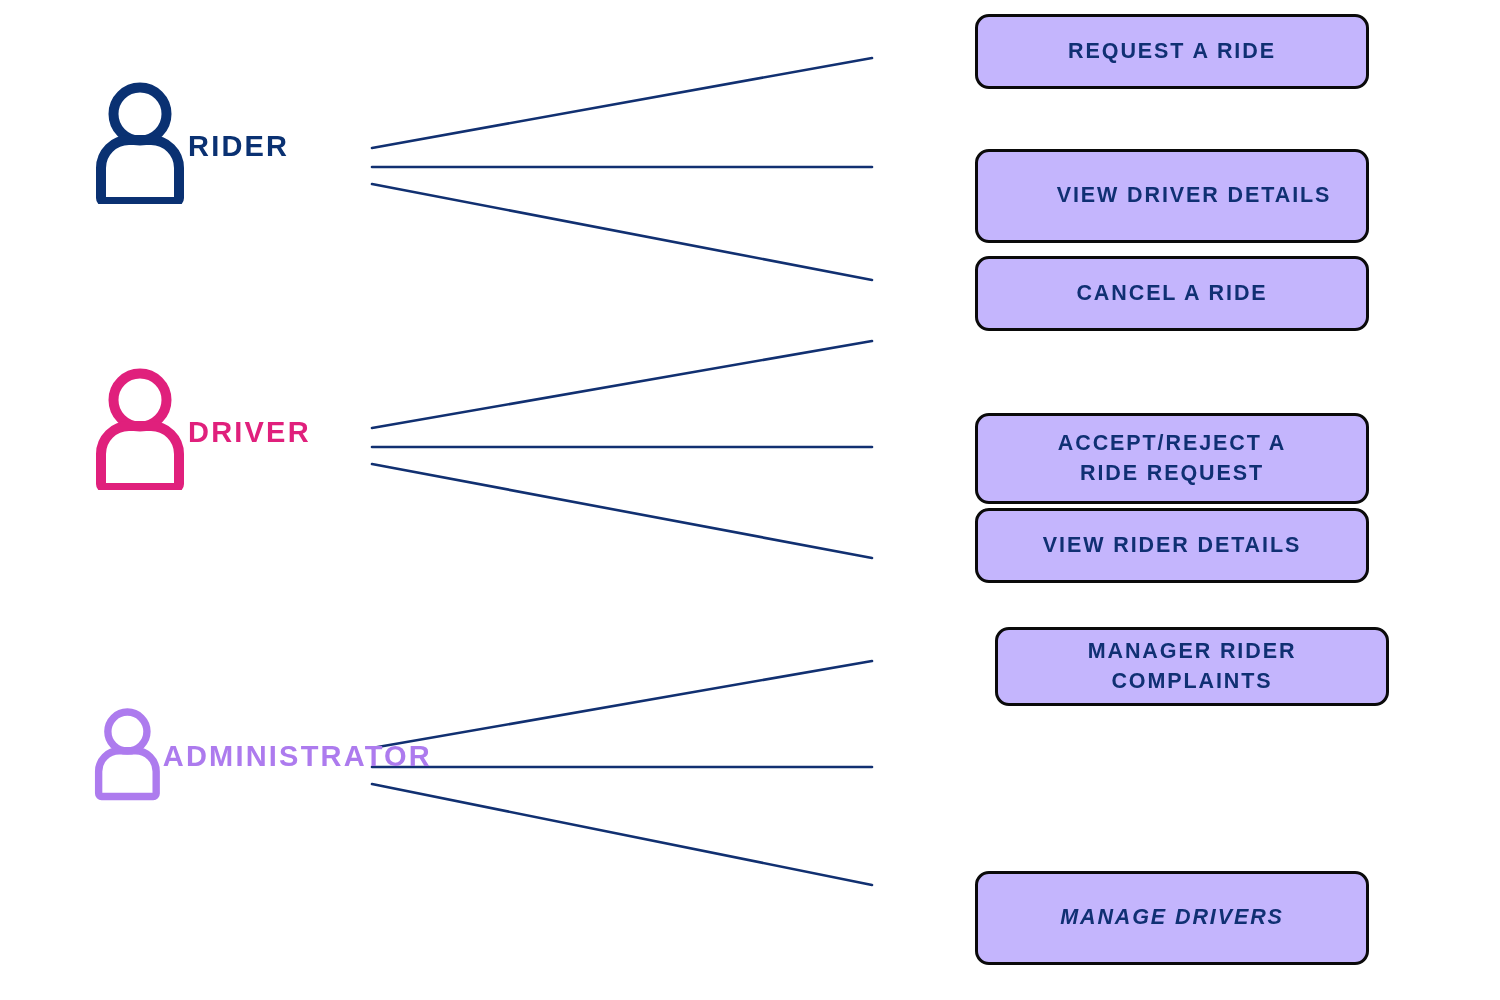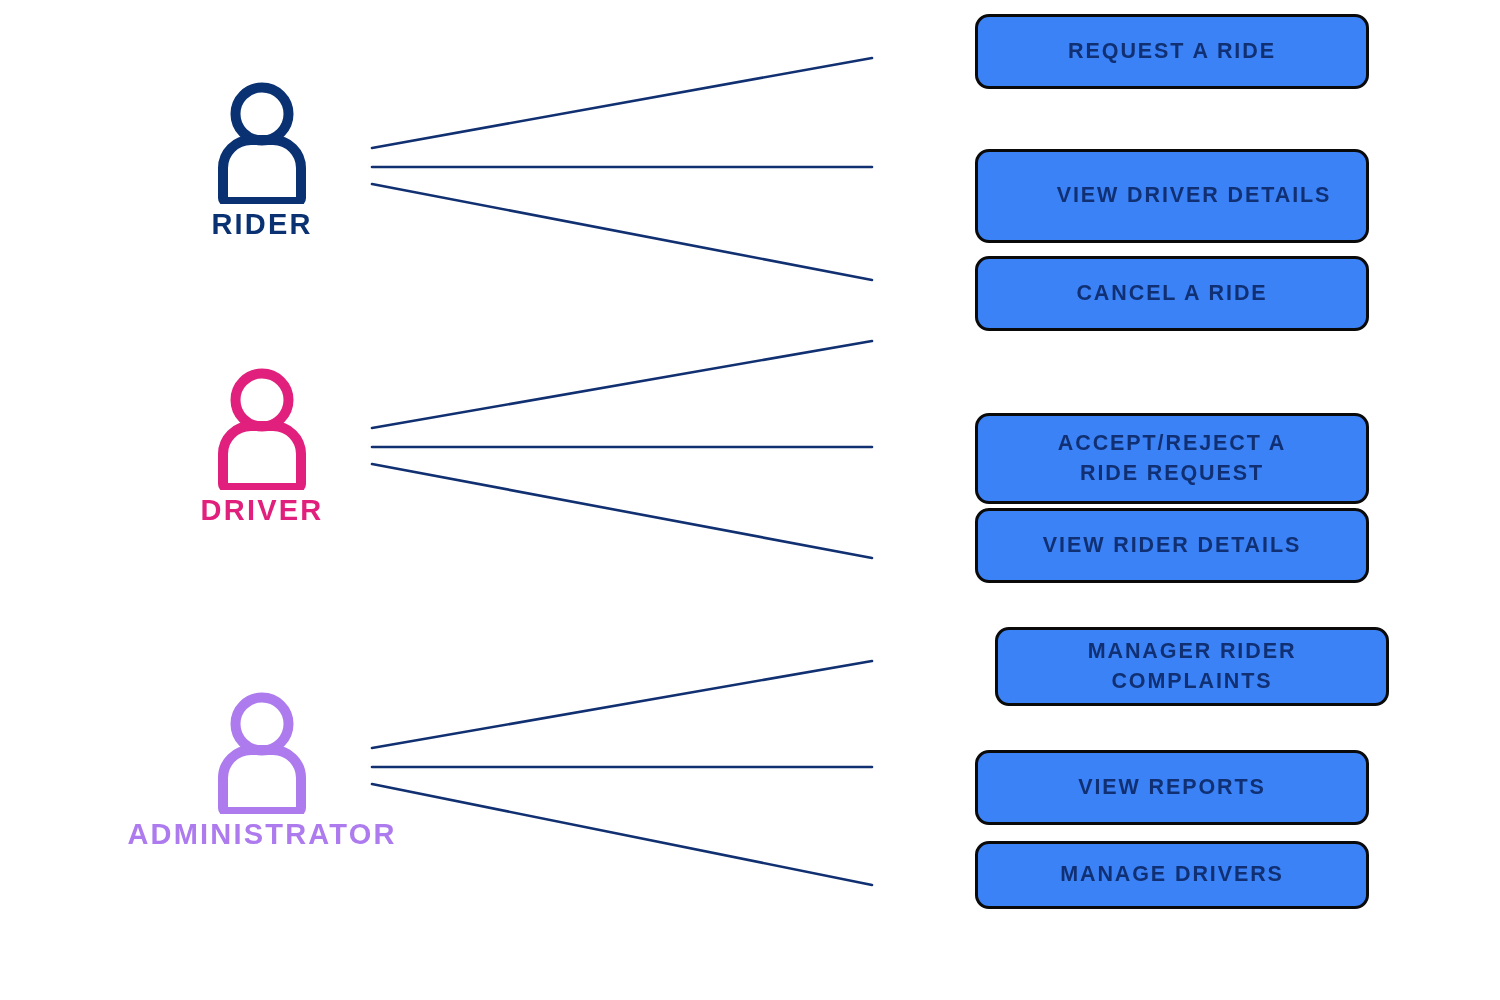--- a/index.html
+++ b/index.html
@@ -17,21 +17,20 @@
     position: relative;
     width: 1500px;
     height: 1000px;
     background: #ffffff;
   }
 
   
   .actor {
     position: absolute;
     display: flex;
-    flex-direction: column;
     align-items: center;
     width: 340px;
     left: 92px;
   }
   .actor-figure {
     display: block;
   }
   .actor-label {
     margin-top: 6px;
     font-size: 29px;
@@ -55,21 +54,21 @@
   }
 
   
   .usecase {
     position: absolute;
     left: 975px;
     width: 394px;
     box-sizing: border-box;
     border: 3.5px solid #0a0a0a;
     border-radius: 14px;
-    background: #3b82f6;
+    background: #c4b5fd;
     display: flex;
     align-items: center;
     justify-content: center;
     text-align: center;
   }
   .usecase-label {
     font-size: 21.5px;
     font-weight: bold;
     letter-spacing: 1.9px;
     line-height: 1.35;
@@ -142,21 +141,18 @@
 
   <div class="usecase" style="top:508px;height:75px;">
     <span class="usecase-label">VIEW RIDER DETAILS</span>
   </div>
 
   <div class="usecase" style="top:627px;height:79px;margin-left:20px;">
     <span class="usecase-label">MANAGER RIDER
 COMPLAINTS</span>
   </div>
 
-  <div class="usecase" style="top:750px;height:75px;">
-    <span class="usecase-label">VIEW REPORTS</span>
-  </div>
 
-  <div class="usecase" style="top:841px;height:68px;">
+  <div class="usecase" style="top:871px;height:94px;font-style:italic;">
     <span class="usecase-label">MANAGE DRIVERS</span>
   </div>
 
 </div>
 
 </body></html>

